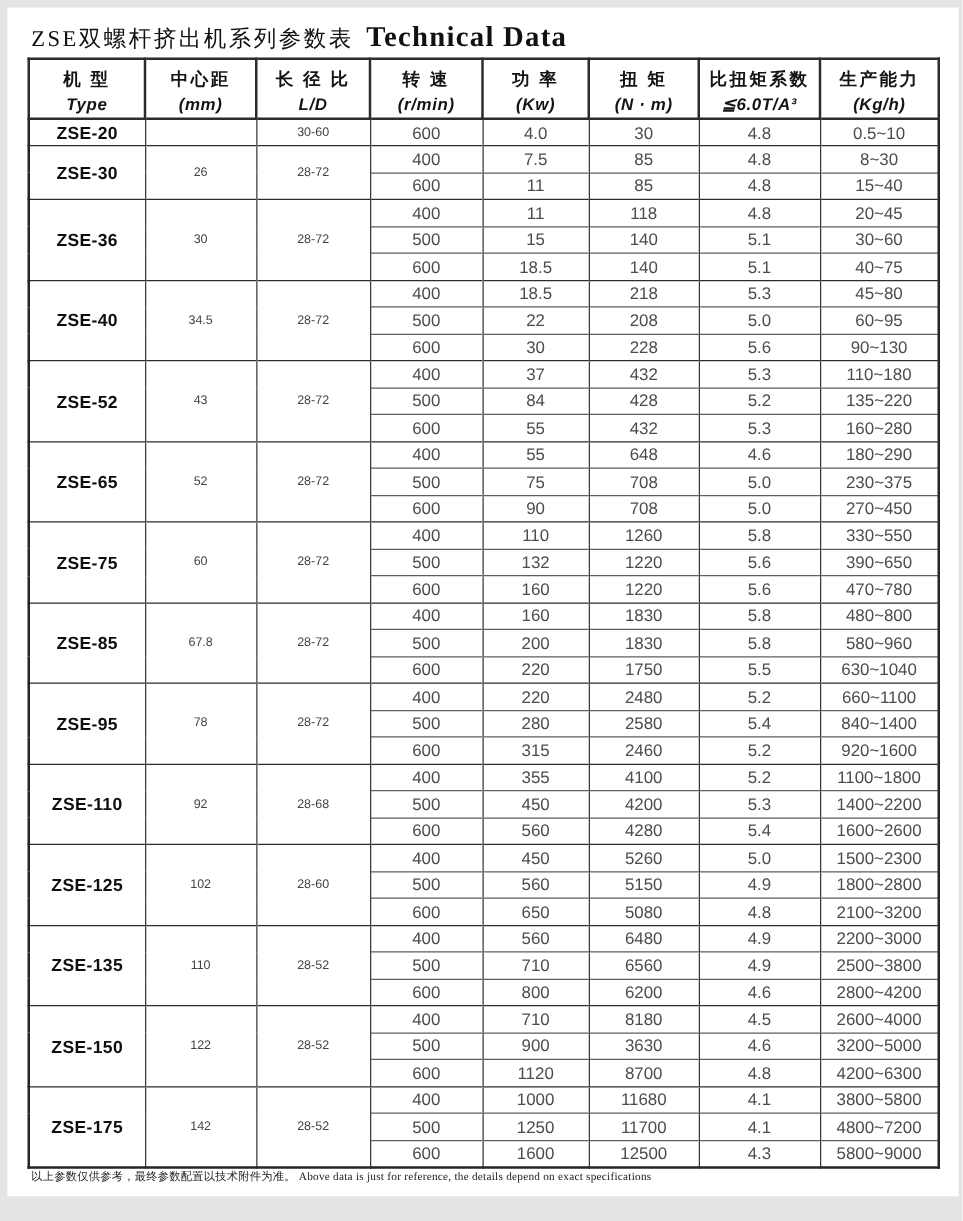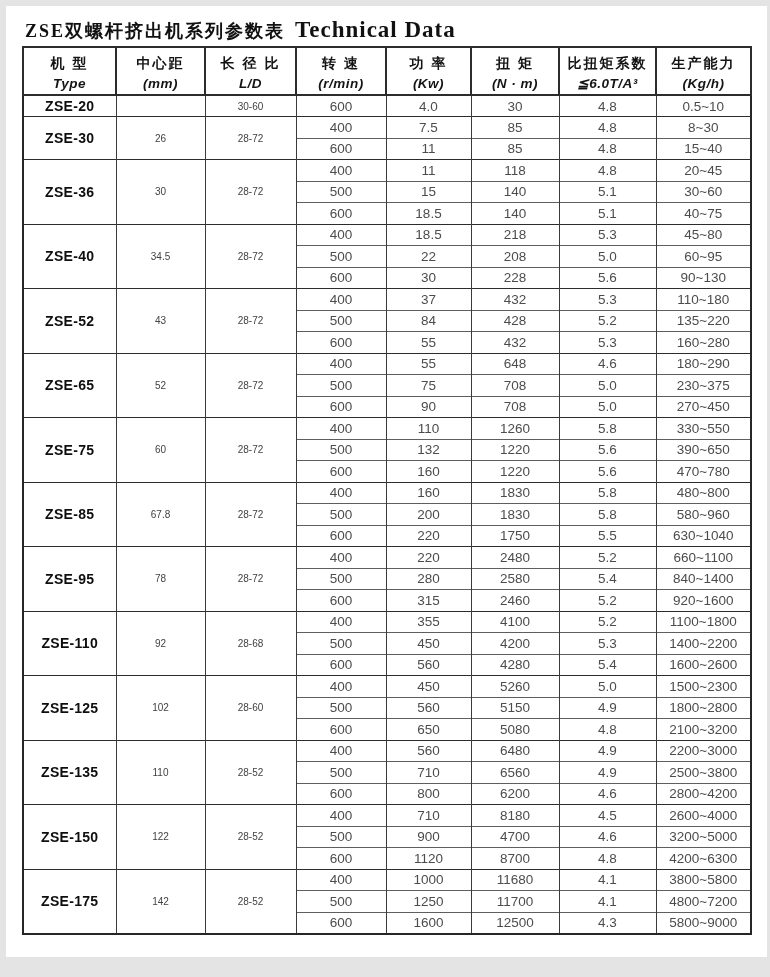--- a/index.html
+++ b/index.html
@@ -19,21 +19,21 @@
   }
   .title-row{
     position:absolute;
     left:19px; top:11px;
     white-space:nowrap;
     font-family:"Liberation Serif", serif;
     color:#111;
   }
   .t-cn{
     font-size:18px;
-    font-weight:700;
+    font-weight:400;
     letter-spacing:2px;
     margin-top:27px;
   }
   .t-en{
     font-size:23px;
     font-weight:600;
     margin-left:10px;
     letter-spacing:1px;
   }
   table.spec{
@@ -434,21 +434,21 @@
           <td rowspan="3" class="merge-cell">28-52</td>
           <td class="val">400</td>
           <td class="val">710</td>
           <td class="val">8180</td>
           <td class="val">4.5</td>
           <td class="val">2600~4000</td>
         </tr>
         <tr class="sub">
           <td class="val">500</td>
           <td class="val">900</td>
-          <td class="val">4700</td>
+          <td class="val">3630</td>
           <td class="val">4.6</td>
           <td class="val">3200~5000</td>
         </tr>
         <tr class="sub">
           <td class="val">600</td>
           <td class="val">1120</td>
           <td class="val">8700</td>
           <td class="val">4.8</td>
           <td class="val">4200~6300</td>
         </tr>
@@ -472,14 +472,15 @@
         <tr class="sub">
           <td class="val">600</td>
           <td class="val">1600</td>
           <td class="val">12500</td>
           <td class="val">4.3</td>
           <td class="val">5800~9000</td>
         </tr>
       </tbody>
   </table>
 
+  <div class="footnote">以上参数仅供参考，最终参数配置以技术附件为准。    Above data is just for reference, the details depend on exact specifications</div>
 
 </div>
 
 </body></html>

